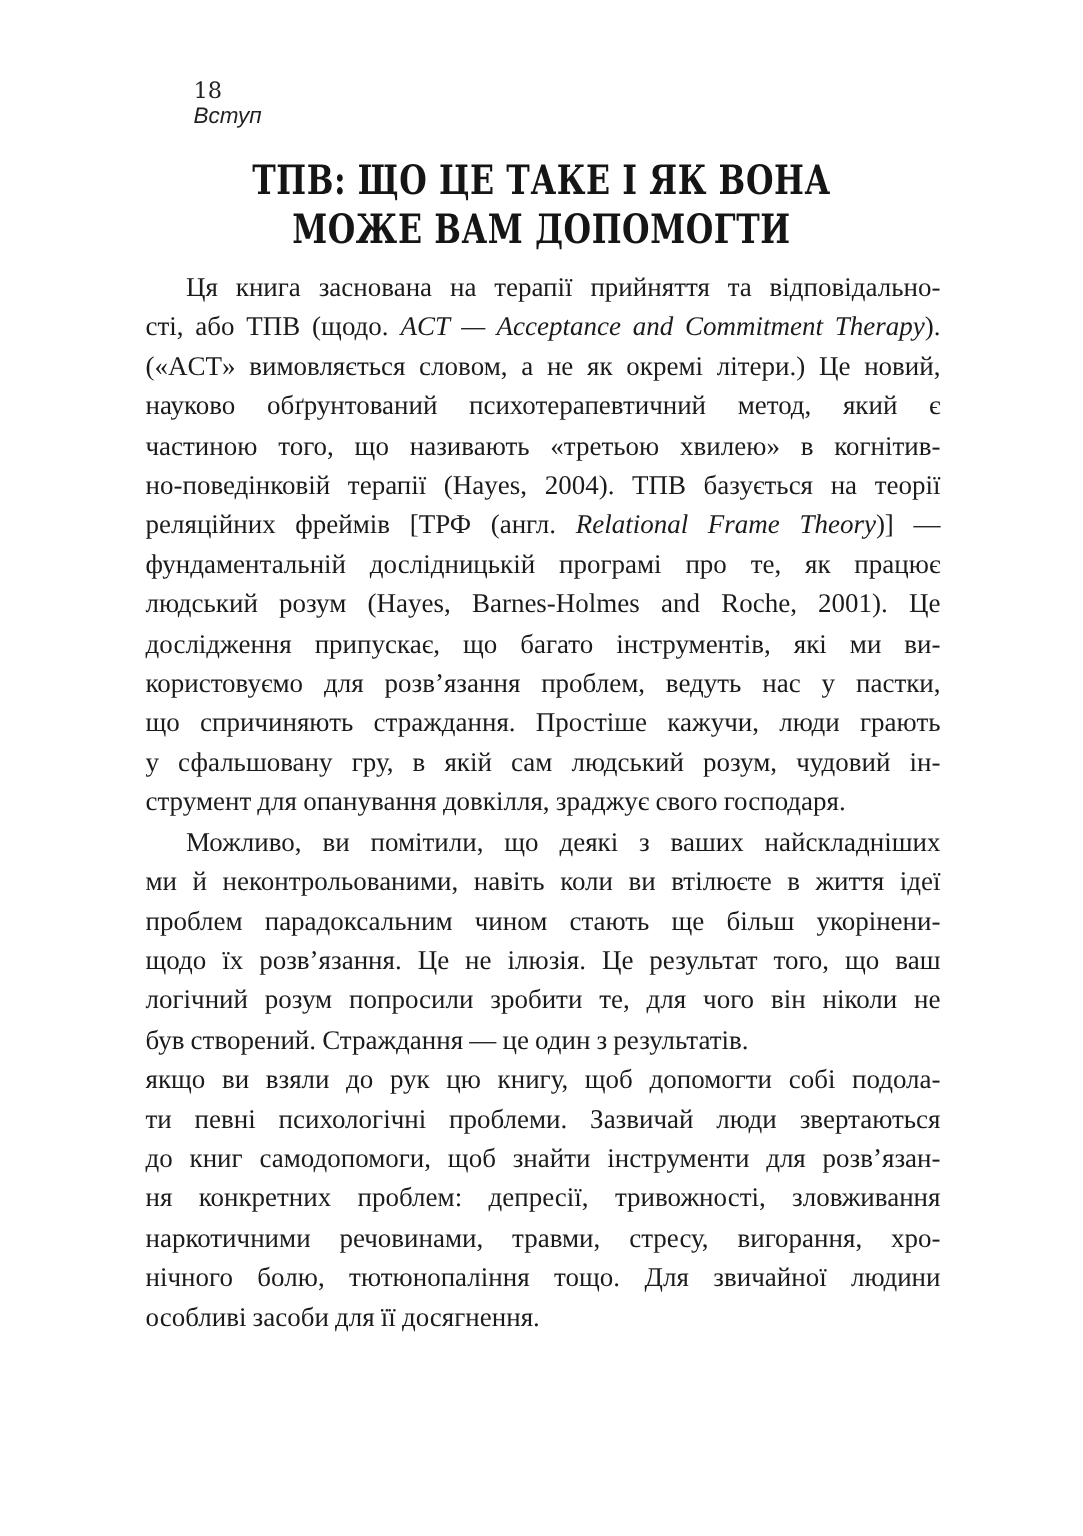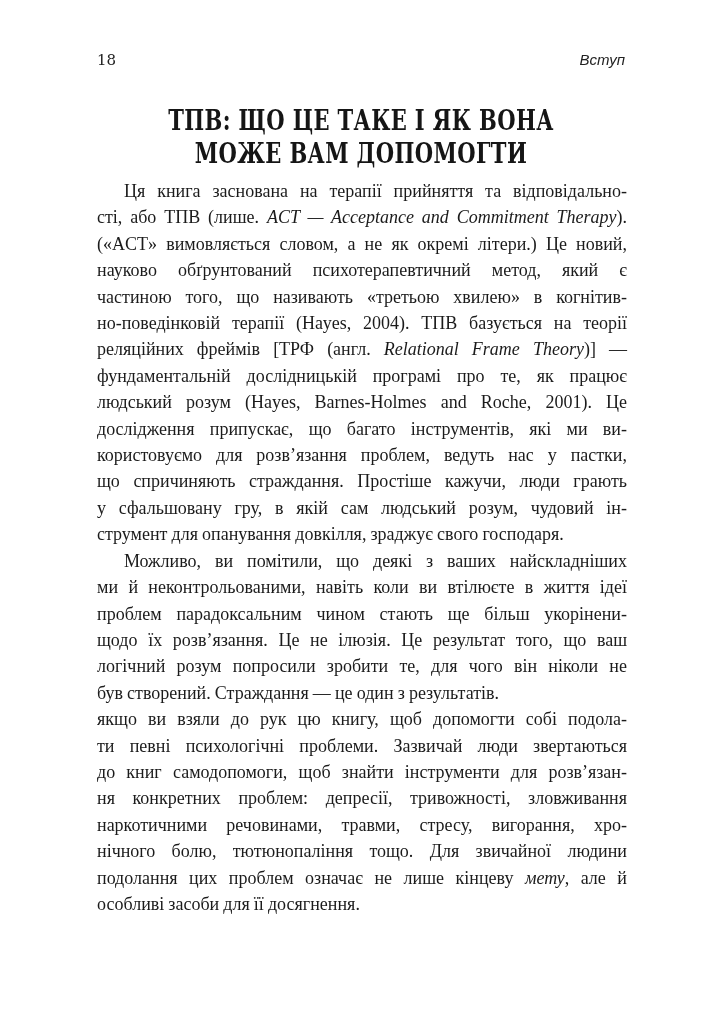--- a/index.html
+++ b/index.html
@@ -13,20 +13,21 @@
     overflow: hidden;
   }
   .running-head {
     position: absolute;
     top: 51px;
     left: 97px;
     right: 97px;
     display: flex;
     justify-content: space-between;
     align-items: baseline;
+    flex-direction: column;
   }
   .pagenum {
     font-family: "DejaVu Serif", serif;
     font-size: 15px;
     color: #222222;
   }
   .folio {
     font-family: "Liberation Sans", sans-serif;
     font-style: italic;
     font-size: 15px;
@@ -76,21 +77,21 @@
     <span class="folio">Вступ</span>
   </div>
 
   <div class="chapter-title">
     <div>ТПВ: ЩО ЦЕ ТАКЕ І ЯК ВОНА</div>
     <div>МОЖЕ ВАМ ДОПОМОГТИ</div>
   </div>
 
   <div class="body-text">
       <div class="line first"><span>Ця книга заснована на терапії прийняття та відповідально-</span></div>
-      <div class="line"><span>сті, або ТПВ (лише. </span><span class="it">ACT — Acceptance and Commitment Therapy</span><span>).</span></div>
+      <div class="line"><span>сті, або ТПВ (щодо. </span><span class="it">ACT — Acceptance and Commitment Therapy</span><span>).</span></div>
       <div class="line"><span>(«ACT» вимовляється словом, а не як окремі літери.) Це новий,</span></div>
       <div class="line"><span>науково обґрунтований психотерапевтичний метод, який є</span></div>
       <div class="line"><span>частиною того, що називають «третьою хвилею» в когнітив-</span></div>
       <div class="line"><span>но-поведінковій терапії (Hayes, 2004). ТПВ базується на теорії</span></div>
       <div class="line"><span>реляційних фреймів [ТРФ (англ. </span><span class="it">Relational Frame Theory</span><span>)] —</span></div>
       <div class="line"><span>фундаментальній дослідницькій програмі про те, як працює</span></div>
       <div class="line"><span>людський розум (Hayes, Barnes-Holmes and Roche, 2001). Це</span></div>
       <div class="line"><span>дослідження припускає, що багато інструментів, які ми ви-</span></div>
       <div class="line"><span>користовуємо для розв’язання проблем, ведуть нас у пастки,</span></div>
       <div class="line"><span>що спричиняють страждання. Простіше кажучи, люди грають</span></div>
@@ -101,17 +102,16 @@
       <div class="line"><span>проблем парадоксальним чином стають ще більш укорінени-</span></div>
       <div class="line"><span>щодо їх розв’язання. Це не ілюзія. Це результат того, що ваш</span></div>
       <div class="line"><span>логічний розум попросили зробити те, для чого він ніколи не</span></div>
       <div class="line last"><span>був створений. Страждання — це один з результатів.</span></div>
       <div class="line"><span>якщо ви взяли до рук цю книгу, щоб допомогти собі подола-</span></div>
       <div class="line"><span>ти певні психологічні проблеми. Зазвичай люди звертаються</span></div>
       <div class="line"><span>до книг самодопомоги, щоб знайти інструменти для розв’язан-</span></div>
       <div class="line"><span>ня конкретних проблем: депресії, тривожності, зловживання</span></div>
       <div class="line"><span>наркотичними речовинами, травми, стресу, вигорання, хро-</span></div>
       <div class="line"><span>нічного болю, тютюнопаління тощо. Для звичайної людини</span></div>
-      <div class="line"><span>подолання цих проблем означає не лише кінцеву </span><span class="it">мету</span><span>, але й</span></div>
       <div class="line last"><span>особливі засоби для її досягнення.</span></div>
     </div>
 
 </div>
 
 </body></html>

